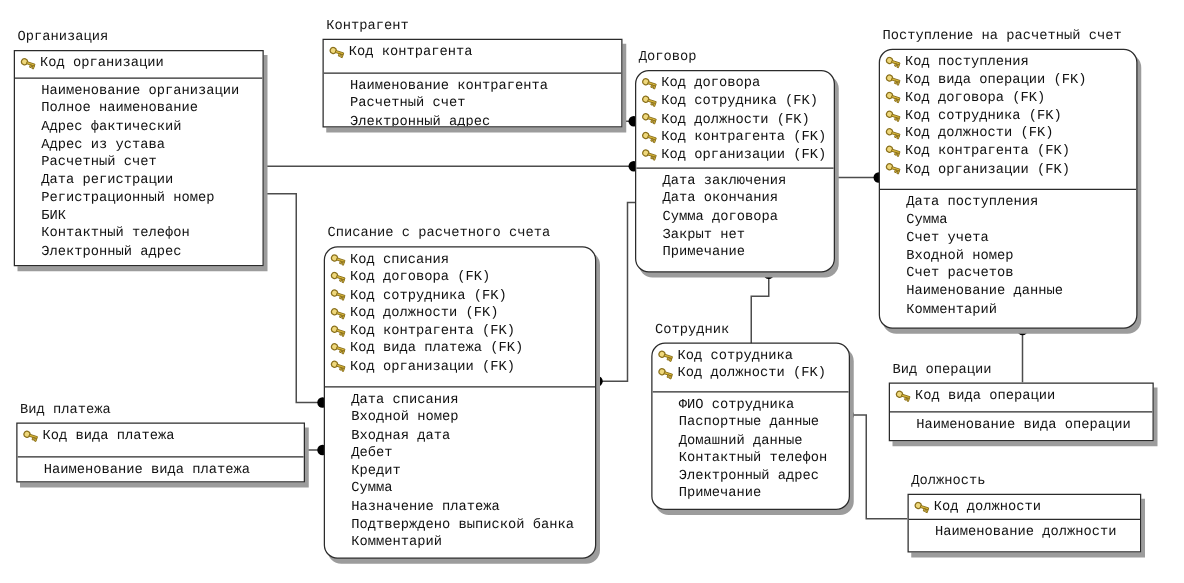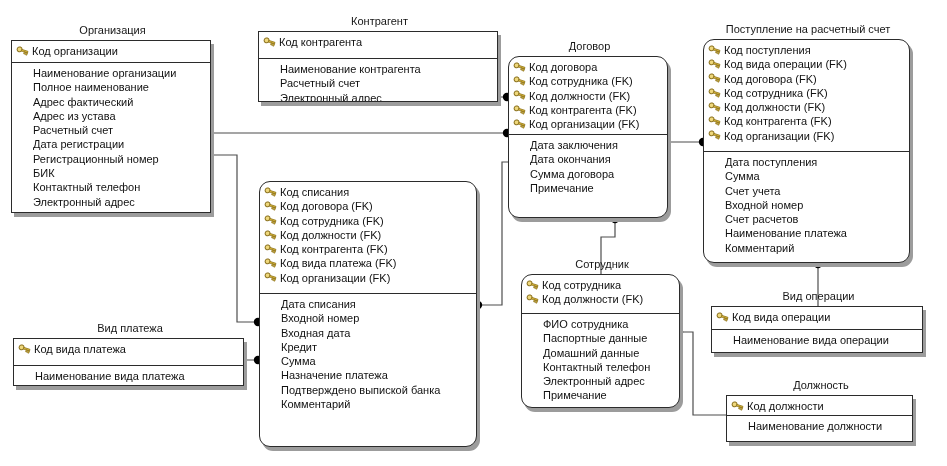--- a/index.html
+++ b/index.html
@@ -1,24 +1,23 @@
 <!DOCTYPE html>
 <html><head>
 <meta charset="utf-8">
 <style>
   html,body{margin:0;padding:0;background:#ffffff;}
   #diagram{
     position:relative;
     width:947px;height:466px;
     background:#ffffff;
-    font-family:Liberation Sans, sans-serif;
+    font-family:Liberation Mono, monospace;
     font-size:11px;
     color:#111;
     overflow:hidden;
-    text-align:center;
   }
   #lines{position:absolute;left:0;top:0;width:947px;height:466px;}
   .entity{position:absolute;display:flex;flex-direction:column;}
   .entity-title{
     height:13px;line-height:13px;margin:0 0 3px 3px;
     white-space:nowrap;color:#161616;
   }
   .entity-box{
     flex:1;
     background:#fff;
@@ -231,20 +230,23 @@
           <div class="row field">
             <span class="attr-text">Дата заключения</span>
           </div>
           <div class="row field">
             <span class="attr-text">Дата окончания</span>
           </div>
           <div class="row field">
             <span class="attr-text">Сумма договора</span>
           </div>
           <div class="row field">
+            <span class="attr-text">Закрыт нет</span>
+          </div>
+          <div class="row field">
             <span class="attr-text">Примечание</span>
           </div>
         </div>
       </div>
     </div>
 
   <div class="entity rounded" style="left:703px;top:23px;width:207px;height:240px;--kh:111px">
       <div class="entity-title">Поступление на расчетный счет</div>
       <div class="entity-box">
         <div class="keys">
@@ -336,30 +338,31 @@
           <div class="row field">
             <span class="attr-text">Счет учета</span>
           </div>
           <div class="row field">
             <span class="attr-text">Входной номер</span>
           </div>
           <div class="row field">
             <span class="attr-text">Счет расчетов</span>
           </div>
           <div class="row field">
-            <span class="attr-text">Наименование платежа</span>
+            <span class="attr-text">Наименование данные</span>
           </div>
           <div class="row field">
             <span class="attr-text">Комментарий</span>
           </div>
         </div>
       </div>
     </div>
 
   <div class="entity rounded" style="left:259px;top:181px;width:218px;height:266px;--kh:111px">
+      <div class="entity-title">Списание с расчетного счета</div>
       <div class="entity-box">
         <div class="keys">
           <div class="row key">
             <svg class="key-icon" width="13" height="11" viewBox="0 0 13 11">
               <g transform="rotate(18 6 5)">
                 <circle cx="3.2" cy="4.2" r="2.4" fill="#efd87c" stroke="#8a701c" stroke-width="1"></circle>
                 <rect x="5.2" y="3.5" width="6.6" height="1.7" fill="#ddba3a" stroke="#8a701c" stroke-width="0.7"></rect>
                 <rect x="8.4" y="5" width="1.3" height="2.1" fill="#ddba3a" stroke="#8a701c" stroke-width="0.7"></rect>
                 <rect x="10.5" y="5" width="1.3" height="2.5" fill="#ddba3a" stroke="#8a701c" stroke-width="0.7"></rect>
               </g>
@@ -435,20 +438,23 @@
         </div>
         <div class="fields">
           <div class="row field">
             <span class="attr-text">Дата списания</span>
           </div>
           <div class="row field">
             <span class="attr-text">Входной номер</span>
           </div>
           <div class="row field">
             <span class="attr-text">Входная дата</span>
+          </div>
+          <div class="row field">
+            <span class="attr-text">Дебет</span>
           </div>
           <div class="row field">
             <span class="attr-text">Кредит</span>
           </div>
           <div class="row field">
             <span class="attr-text">Сумма</span>
           </div>
           <div class="row field">
             <span class="attr-text">Назначение платежа</span>
           </div>

